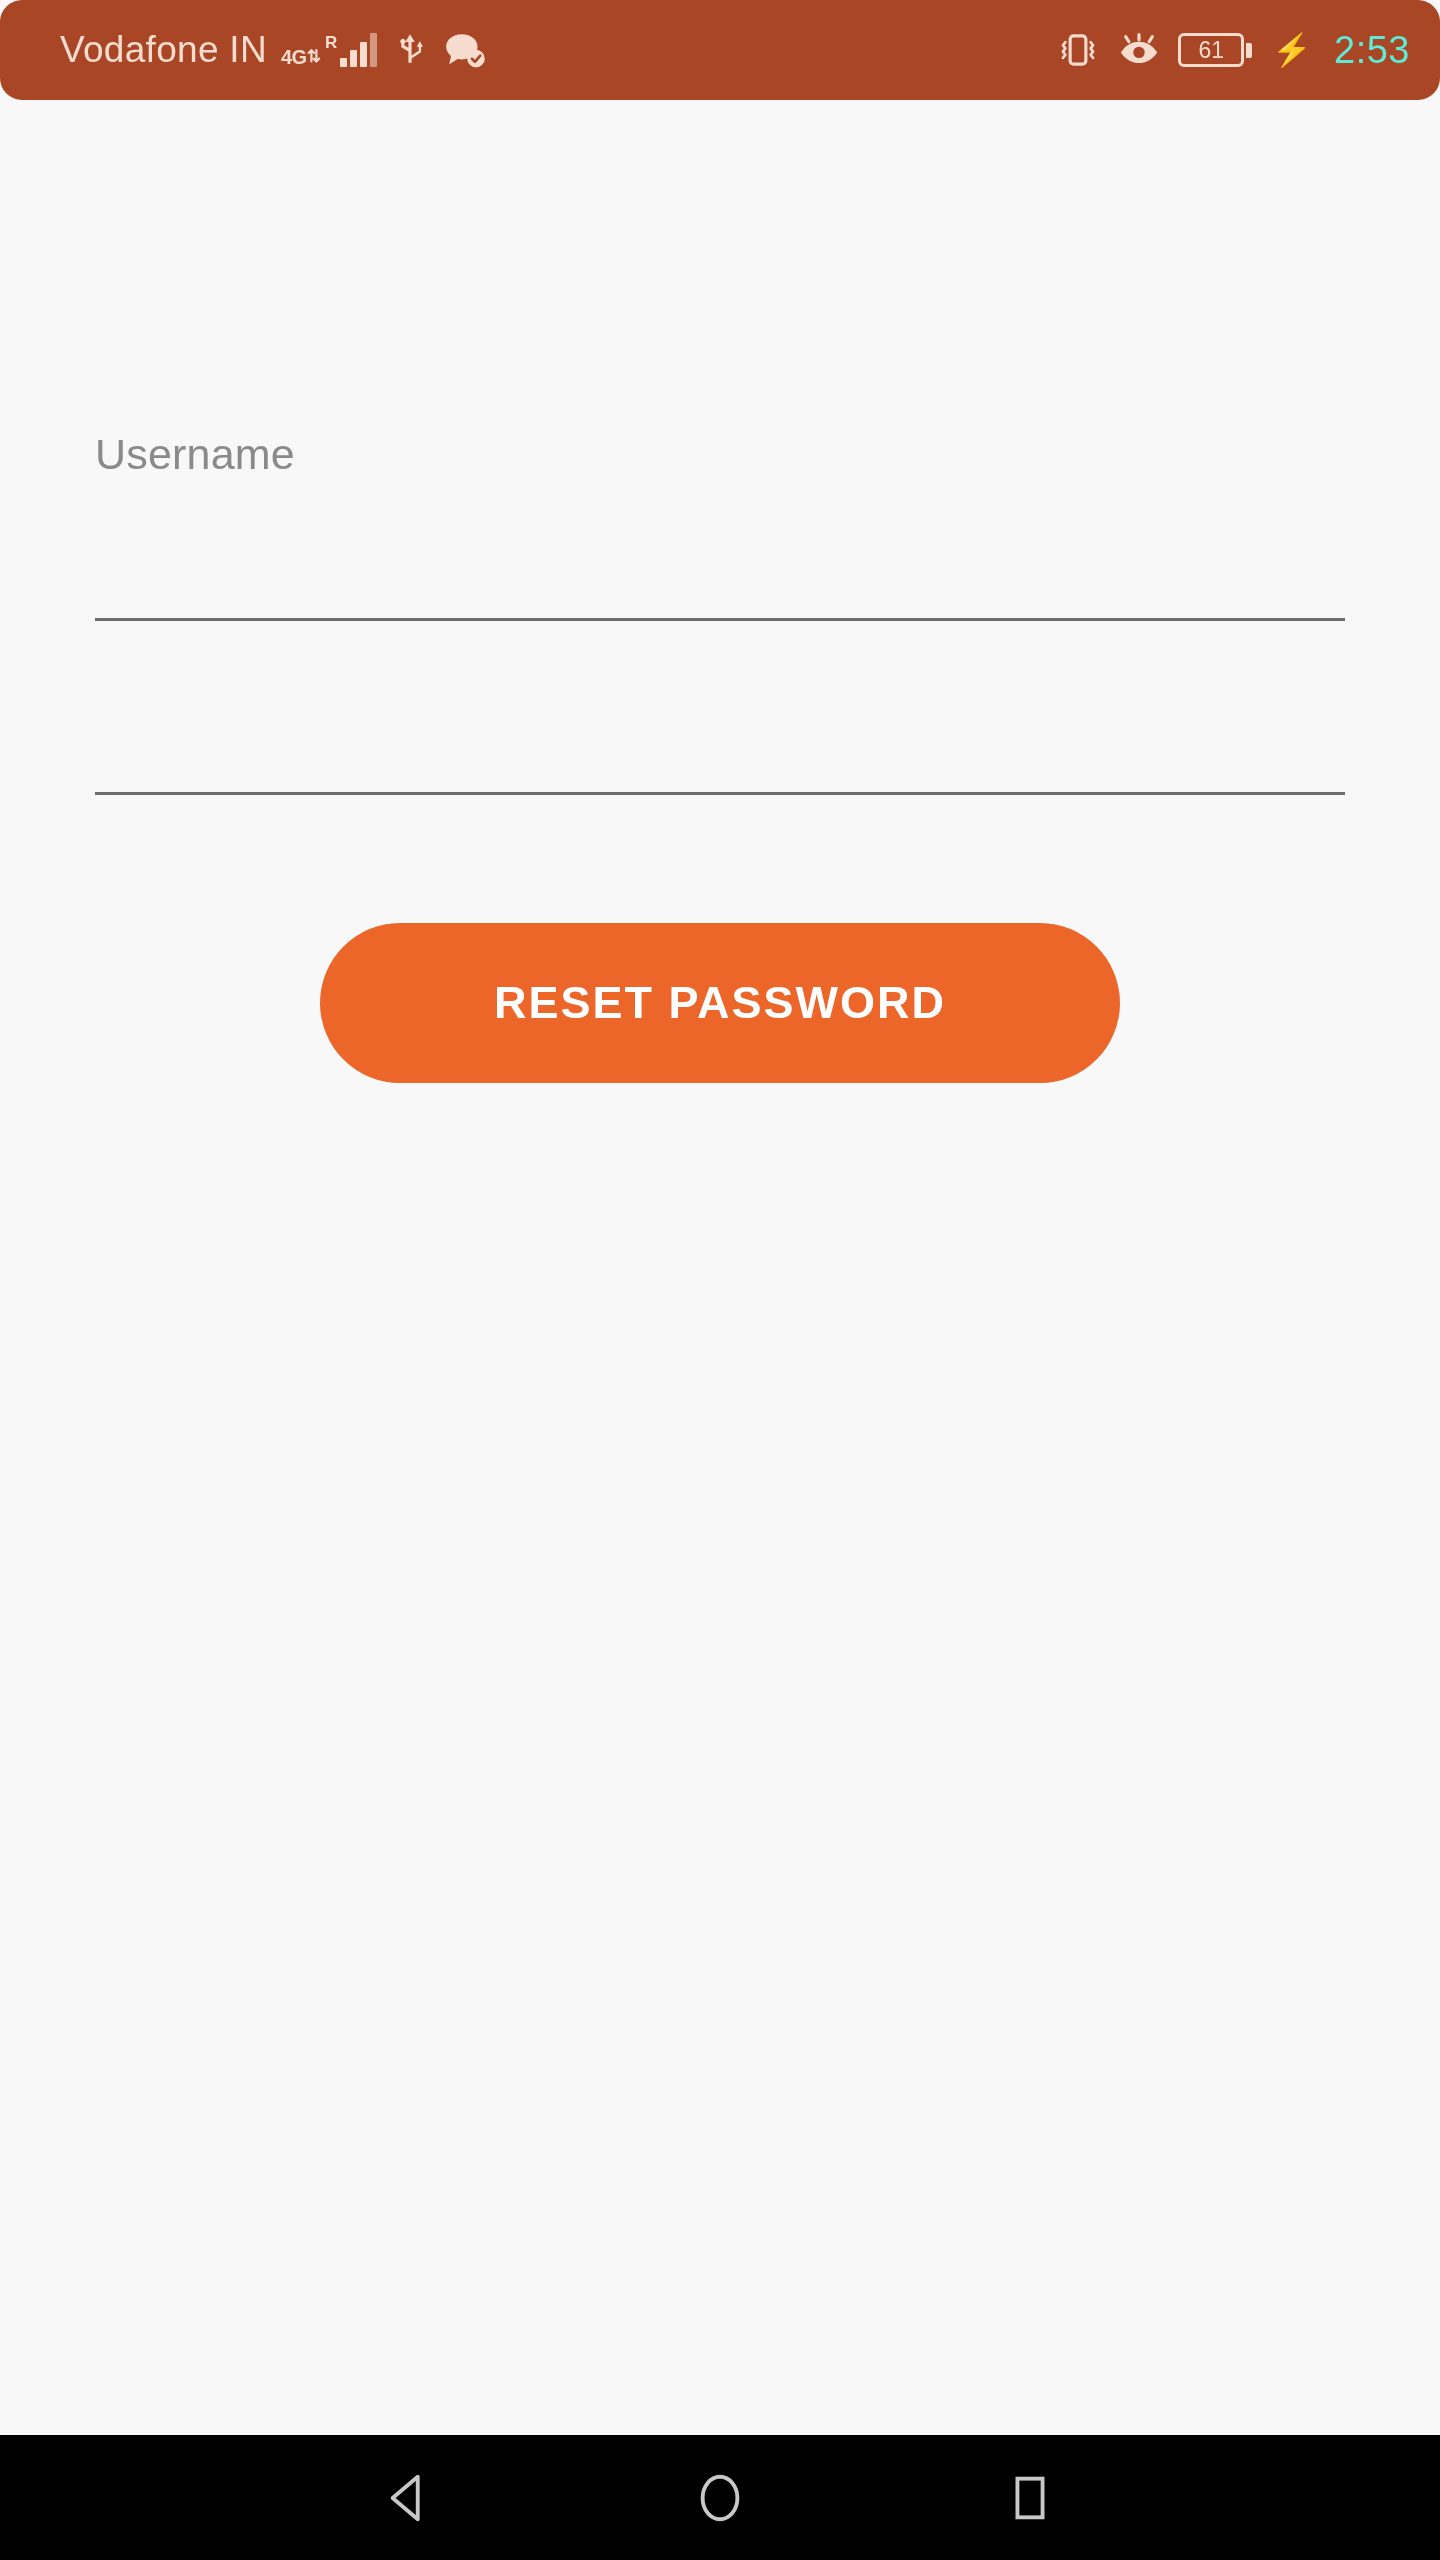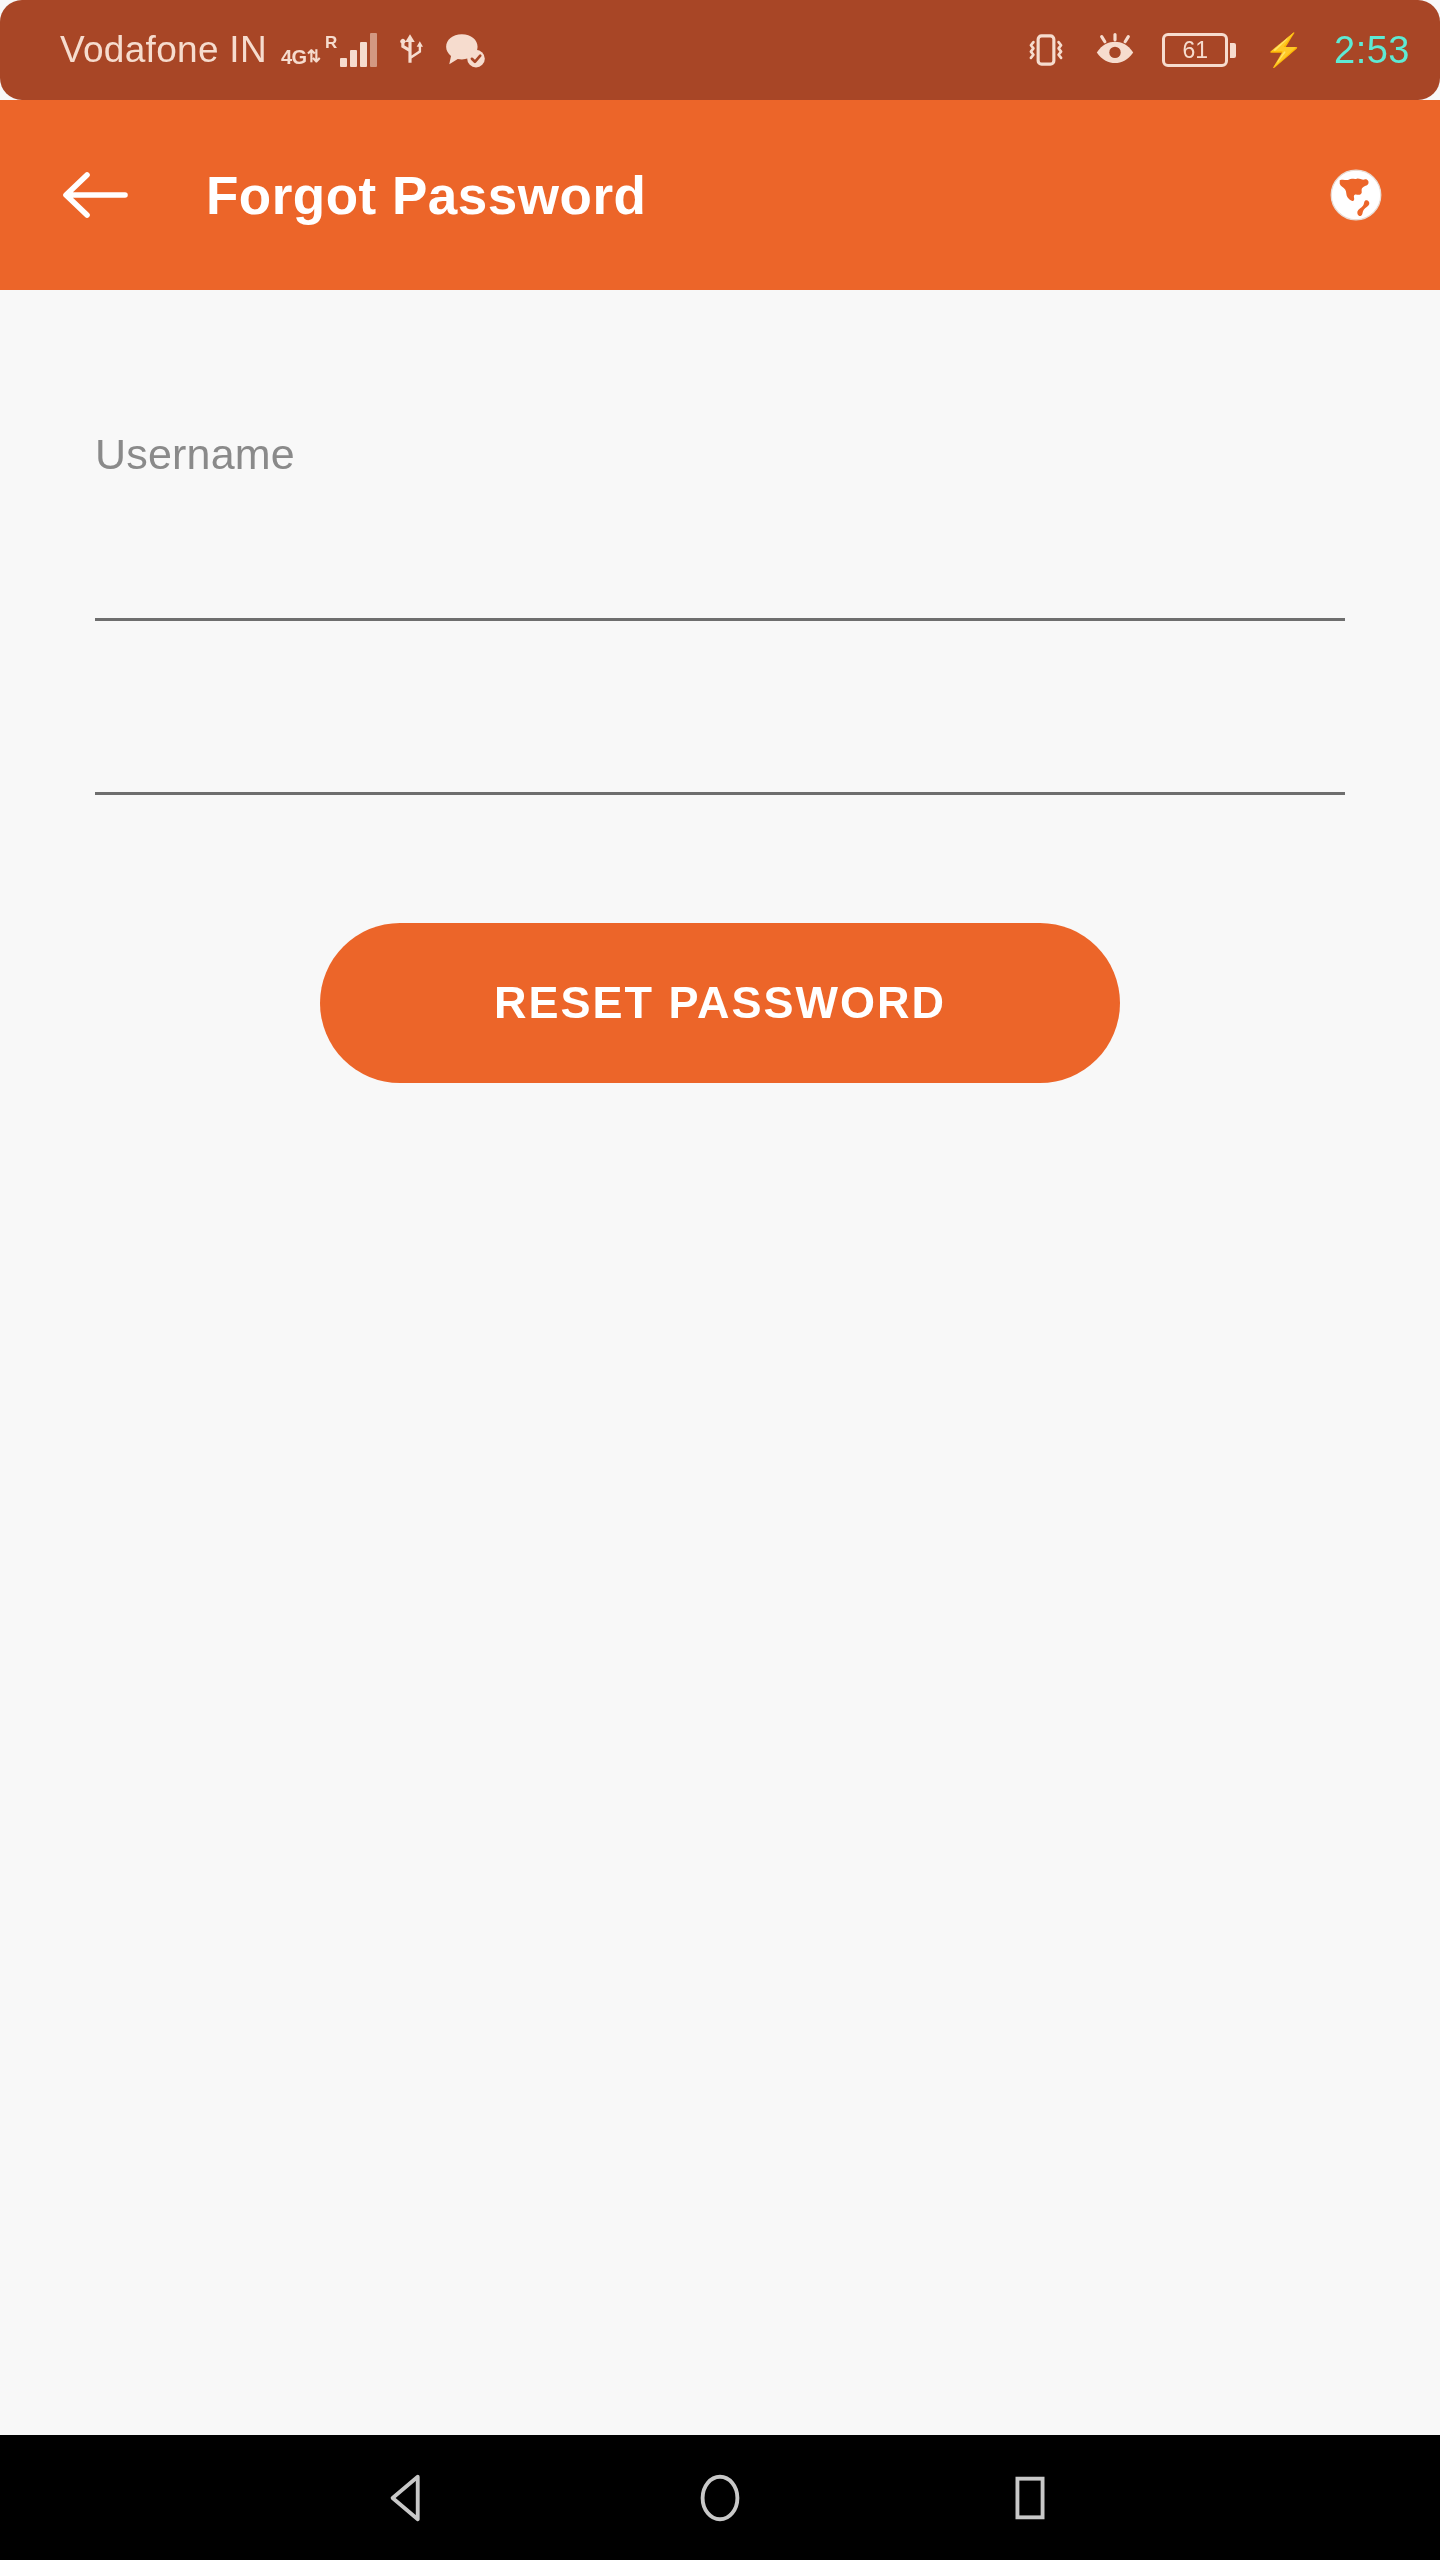--- a/index.html
+++ b/index.html
@@ -15,21 +15,21 @@
   .status-bar {
     position:absolute; top:0; left:0;
     width:1440px; height:100px;
     background:#A84626;
     display:flex; align-items:center;
     justify-content:space-between;
     padding:0 30px 0 60px;
     border-radius:22px;
   }
   .status-left { display:flex; align-items:center; gap:14px; }
-  .status-right { display:flex; align-items:center; gap:24px;justify-content:flex-end; }
+  .status-right { display:flex; align-items:center; gap:16px;justify-content:flex-end; }
   .carrier {
     color:#F6DCCE; font-size:37px; letter-spacing:.3px;
     white-space:nowrap;
   }
 
   .net-block { display:flex; align-items:flex-end; gap:3px; }
   .net-text { display:flex; align-items:flex-start; line-height:1; }
   .net-gen { color:#F6DCCE; font-size:20px; font-weight:bold; letter-spacing:-.5px; }
   .net-arrows { color:#F6DCCE; font-size:17px; font-weight:bold; letter-spacing:-1px; margin-top:1px; }
   .net-roam { color:#F6DCCE; font-size:17px; font-weight:bold; margin-left:2px; align-self:flex-start; }
@@ -180,43 +180,20 @@
         </span>
         <span class="battery-tip"></span>
       </span>
 
       <span class="bolt">⚡</span>
 
       <span class="clock">2:53</span>
     </div>
   </div>
 
-  <div class="app-bar">
-    <div class="back-btn">
-      <svg width="72" height="58" viewBox="0 0 36 29">
-        <path d="M33 14.5 H4 M14 4.5 L3.5 14.5 L14 24.5" stroke="#FFFFFF" stroke-width="2.8" fill="none" stroke-linecap="round" stroke-linejoin="round"></path>
-      </svg>
-    </div>
-
-    <div class="app-title">Forgot Password</div>
-
-    <div class="lang-btn">
-      <svg width="62" height="62" viewBox="0 0 40 40">
-        <circle cx="20" cy="20" r="16" fill="#FFFFFF"></circle>
-        <path d="M9.5 10.5 C12 9.5 14 11 15.5 10 C17 9 19 10 20.5 9.5 C22 9 24 10.5 25.5 10
-                 C27 9.5 28.5 11 28 12.5 C27.5 14 25 14 24 15.5 C23 17 24.5 18.5 23 19.5
-                 C21.5 20.5 20 19 19 20 C18 21 19.5 22.5 18.5 23.5 C17.5 24.5 15.5 23 14.5 21.5
-                 C13.5 20 14 18 13 16.5 C12 15 10 14.5 9.5 12.8 Z" fill="#EC6529"></path>
-        <path d="M26 23.5 C27.5 23 29 24.5 28.5 26 C28 27.5 26 28 25 29.5
-                 C24 31 24.5 33 23 33.5 C21.5 34 20.5 32 21 30.5
-                 C21.5 29 23.5 28.5 24.5 27 C25.3 25.8 25 24.2 26 23.5 Z" fill="#EC6529"></path>
-        <circle cx="20" cy="20" r="16" fill="none" stroke="#E8DCD4" stroke-width="0.8"></circle>
-      </svg>
-    </div>
-  </div>
 
   <div class="content">
 
     <div class="field field-1">
       <div class="field-label">Username</div>
       <input class="field-input" type="text" placeholder="" style="">
     </div>
 
     <div class="field field-2">
       <input class="field-input" type="text" placeholder="" style="">

